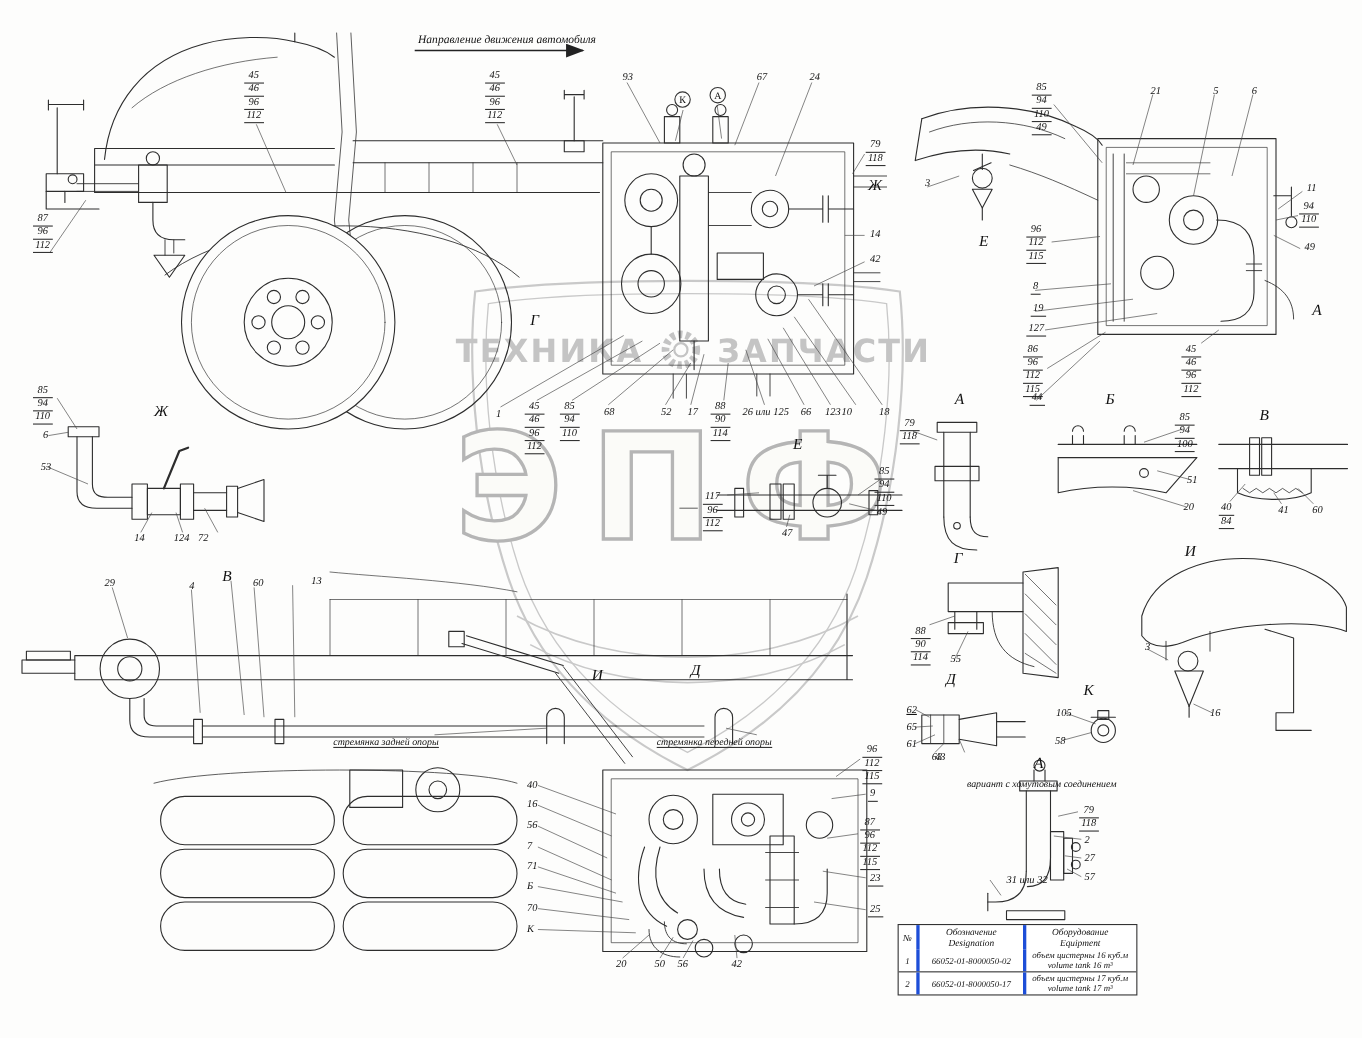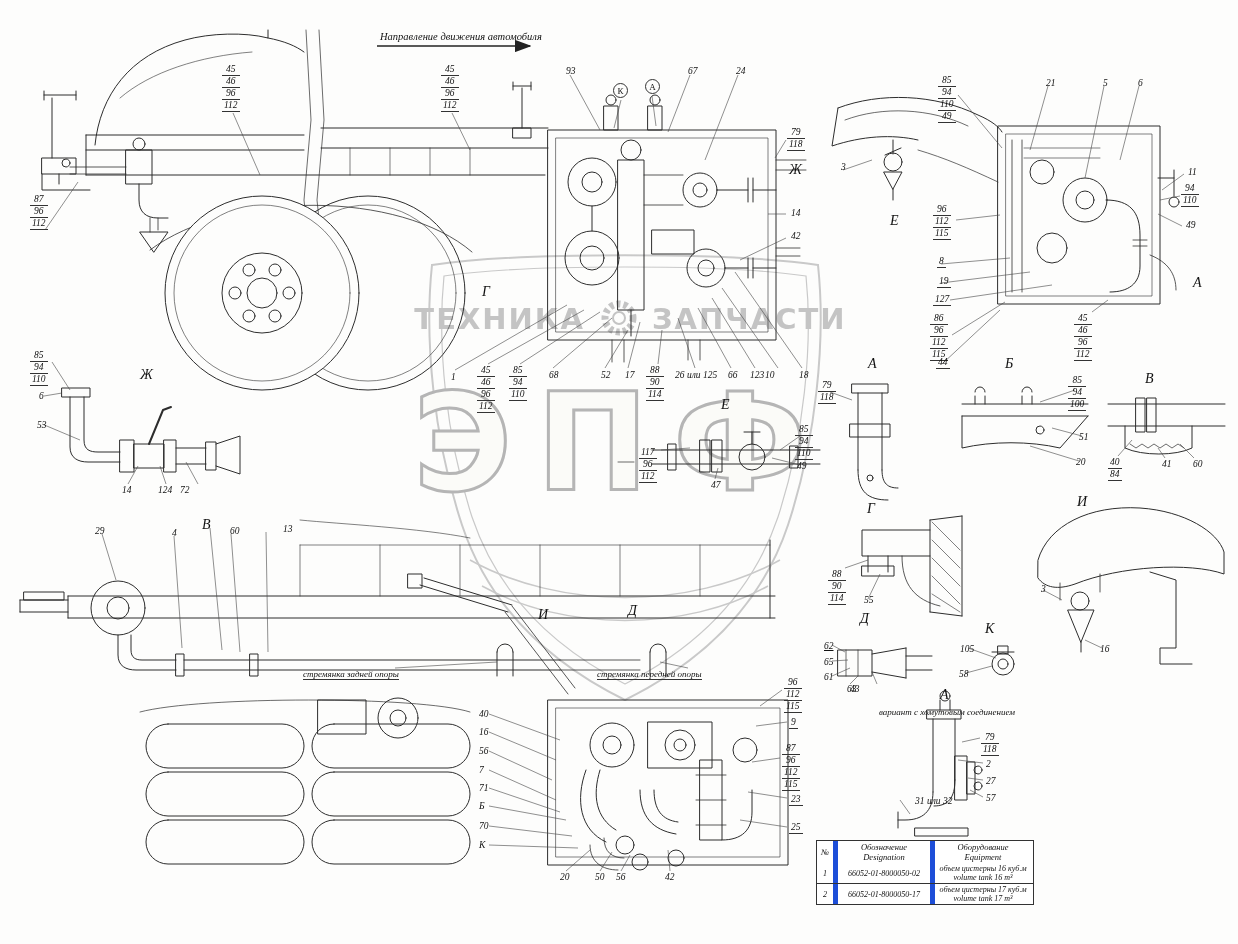--- a/index.html
+++ b/index.html
@@ -13,21 +13,21 @@
   .callout.stack .ci { border-bottom: 1px solid #333; }
   .vlabel { position: absolute; font-style: italic; font-size: 14px; color: #111;
             font-family: "Liberation Serif", serif; line-height: 14px; }
   .vlabel.circled { font-size: 9px; border: 1px solid #333; border-radius: 50%;
             width: 15px; height: 15px; line-height: 14px; text-align: center; font-style: normal; }
   .note { position: absolute; font-style: italic; font-size: 9px; color: #111; white-space: nowrap; }
   .tbl { position: absolute; left: 816px; top: 840px; width: 218px; border: 1.2px solid #333;
          background: #fff; font-style: italic; color: #111; }
   .tr { display: flex; border-top: 1px solid #333; align-items: stretch; }
   .tr:first-child { border-top: none; }
-  .td { padding: 1px 2px; font-size: 8px; text-align: center; border-left: 5px solid #1d4ed8;
+  .td { padding: 1px 2px; font-size: 8px; text-align: center; border-left: 3px solid #1d4ed8;
         display: flex; flex-direction: column; justify-content: center; }
   .td:first-child { border-left: none; }
   .c1 { width: 16px; }
   .c2 { width: 97px; }
   .c3 { width: 101px; }
   .head .td { font-size: 8.5px; }
 </style>
 </head>
 <body>
 

